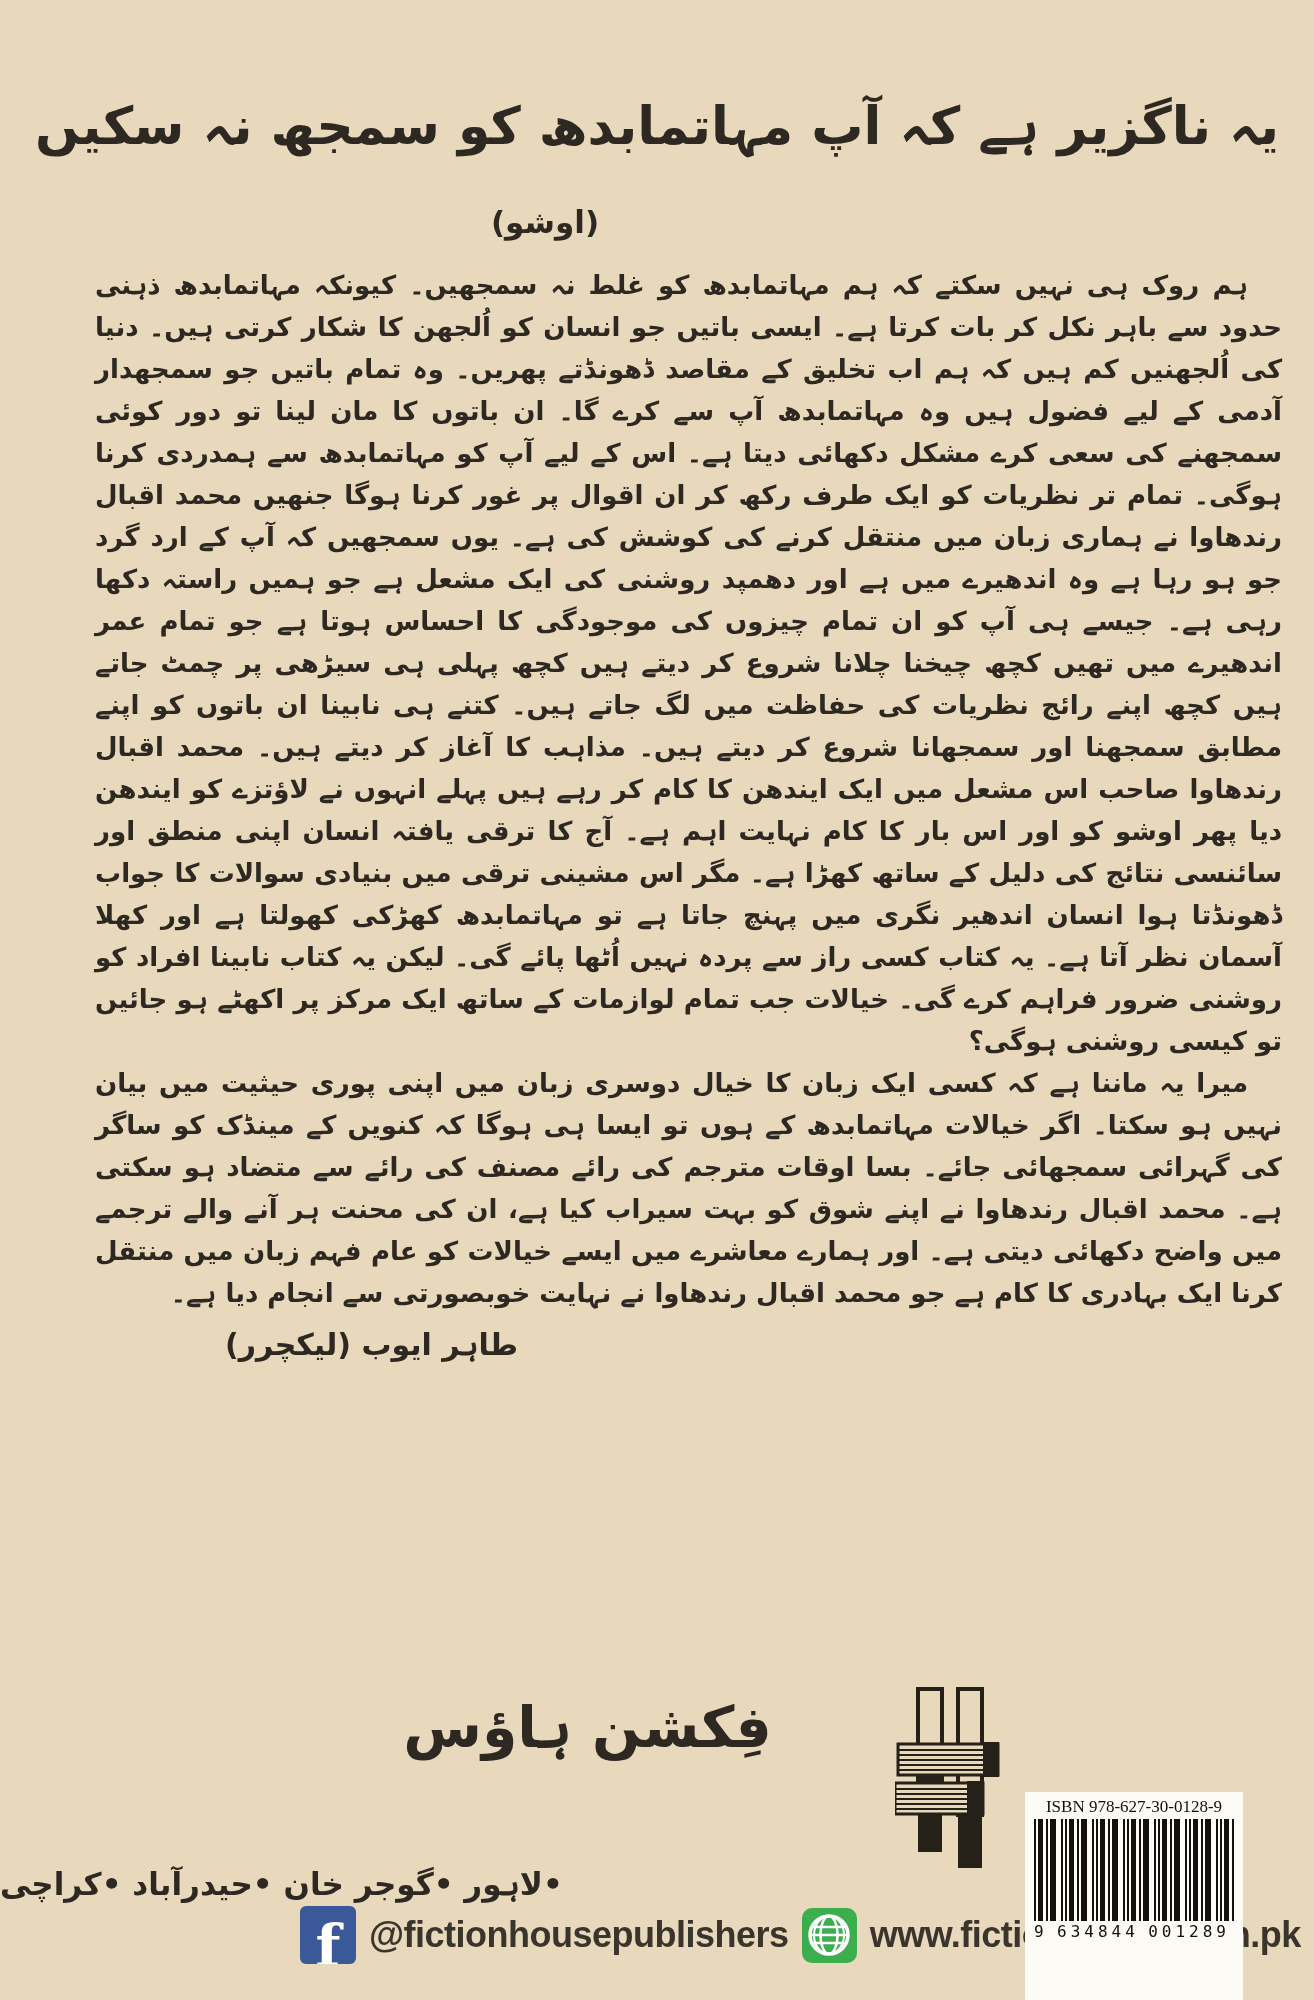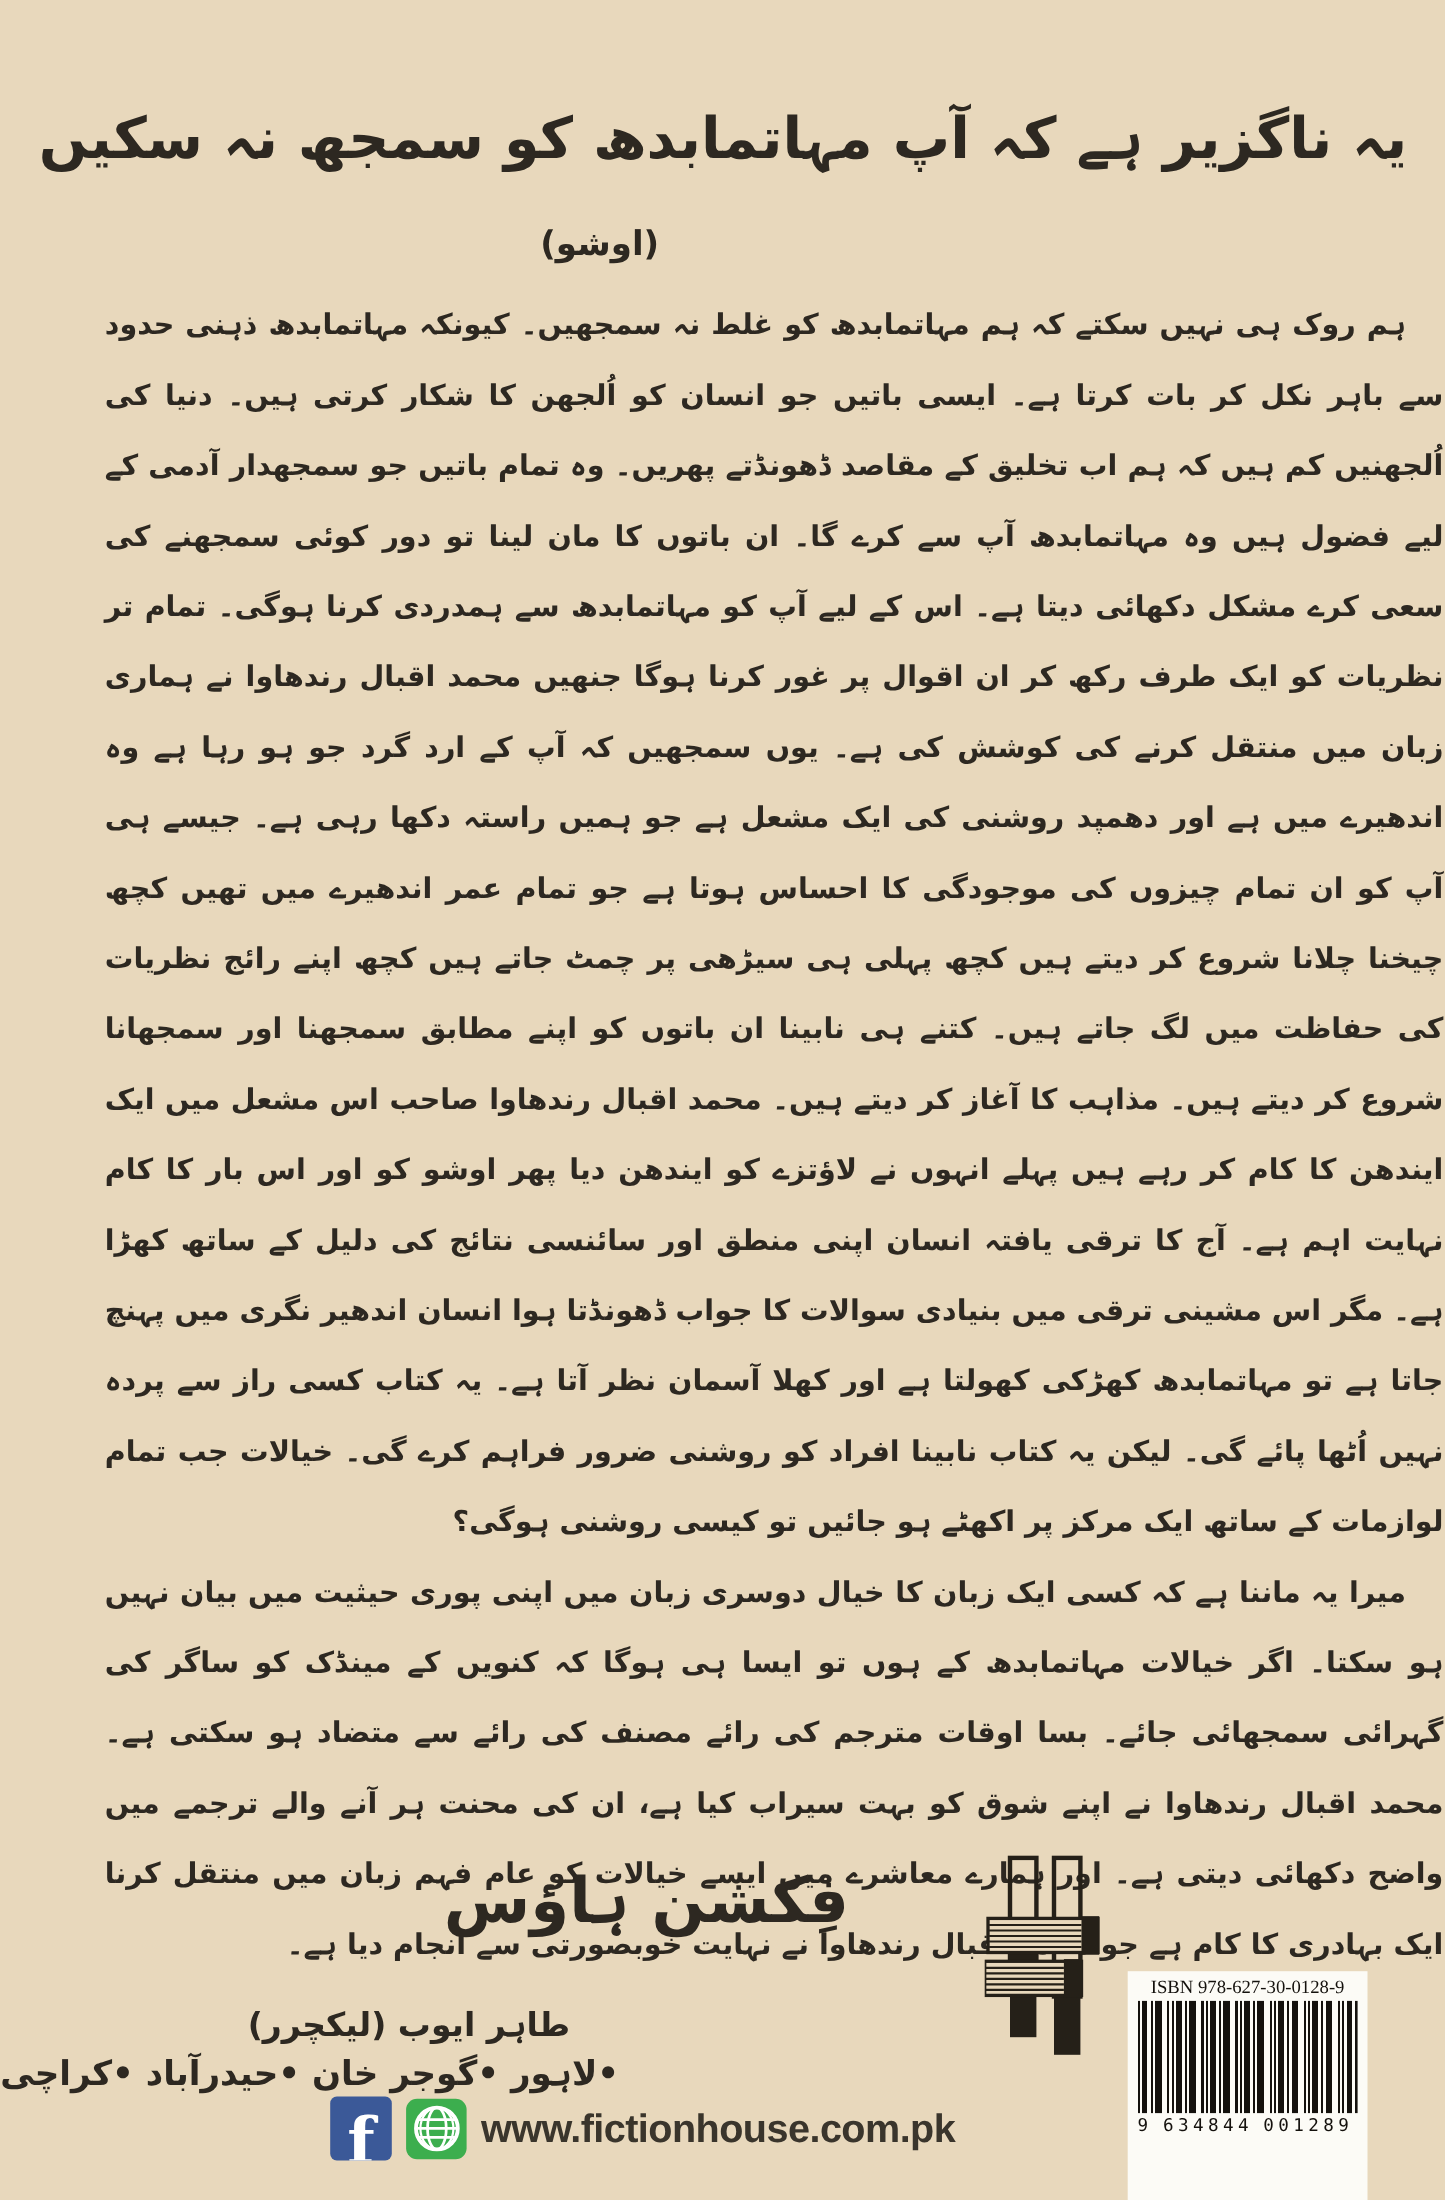--- a/index.html
+++ b/index.html
@@ -19,24 +19,24 @@
   }
   .attribution{
     position:absolute;top:204px;left:0;width:1314px;
     text-align:center;
     transform:translateX(-112px);
     font-size:31px;font-weight:700;
     direction:rtl;
   }
   
   .body-text{
-    position:absolute;top:264px;right:2px;left:95px;
+    position:absolute;top:264px;right:32px;left:95px;
     direction:rtl;
     font-size:26px;font-weight:700;
-    line-height:64px;
+    line-height:42px;
     text-align:justify;
   }
   .body-text p{margin:0;text-indent:34px;}
   .signature{
     margin:10px 0 0 0;
     direction:rtl;
     text-align:left;
     padding-left:130px;
     font-size:30px;font-weight:700;
   }
@@ -155,20 +155,21 @@
     </g>
     <rect x="72" y="95" width="16" height="35" fill="#252018"></rect>
   </svg>
 </div>
 <div class="cities">•لاہور •گوجر خان •حیدرآباد •کراچی</div>
 
 <div class="social-row">
   <div class="fb-icon">
     <span>f</span>
   </div>
+  <div class="handle">@fictionhousepublishers</div>
   <div class="globe-icon">
     <svg width="46" height="46" viewBox="0 0 46 46" xmlns="http://www.w3.org/2000/svg">
       <circle cx="23" cy="23" r="19" fill="none" stroke="#ffffff" stroke-width="3.5"></circle>
       <ellipse cx="23" cy="23" rx="8.5" ry="19" fill="none" stroke="#ffffff" stroke-width="2.5"></ellipse>
       <ellipse cx="23" cy="23" rx="15" ry="19" fill="none" stroke="#ffffff" stroke-width="2"></ellipse>
       <line x1="5" y1="15" x2="41" y2="15" stroke="#ffffff" stroke-width="2.5"></line>
       <line x1="4" y1="23" x2="42" y2="23" stroke="#ffffff" stroke-width="2.5"></line>
       <line x1="5" y1="31" x2="41" y2="31" stroke="#ffffff" stroke-width="2.5"></line>
     </svg>
   </div>

